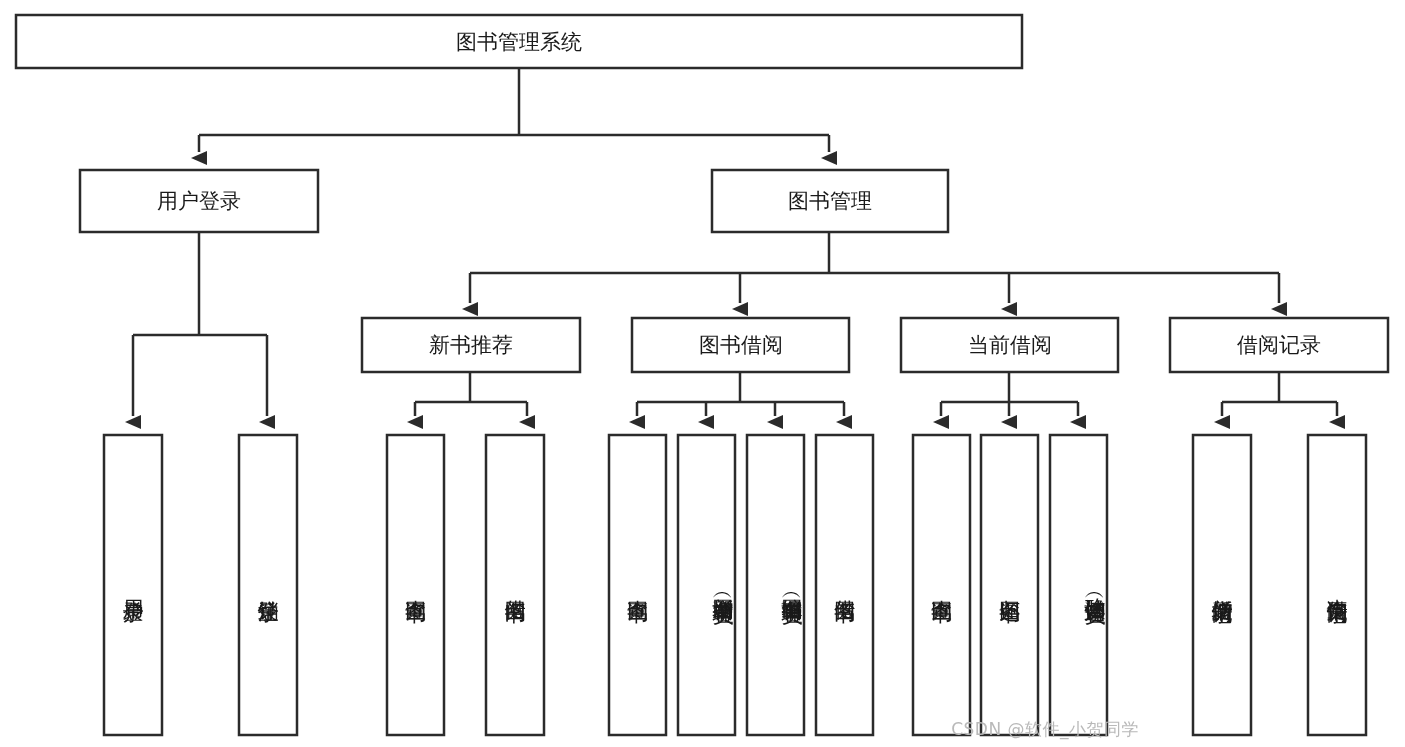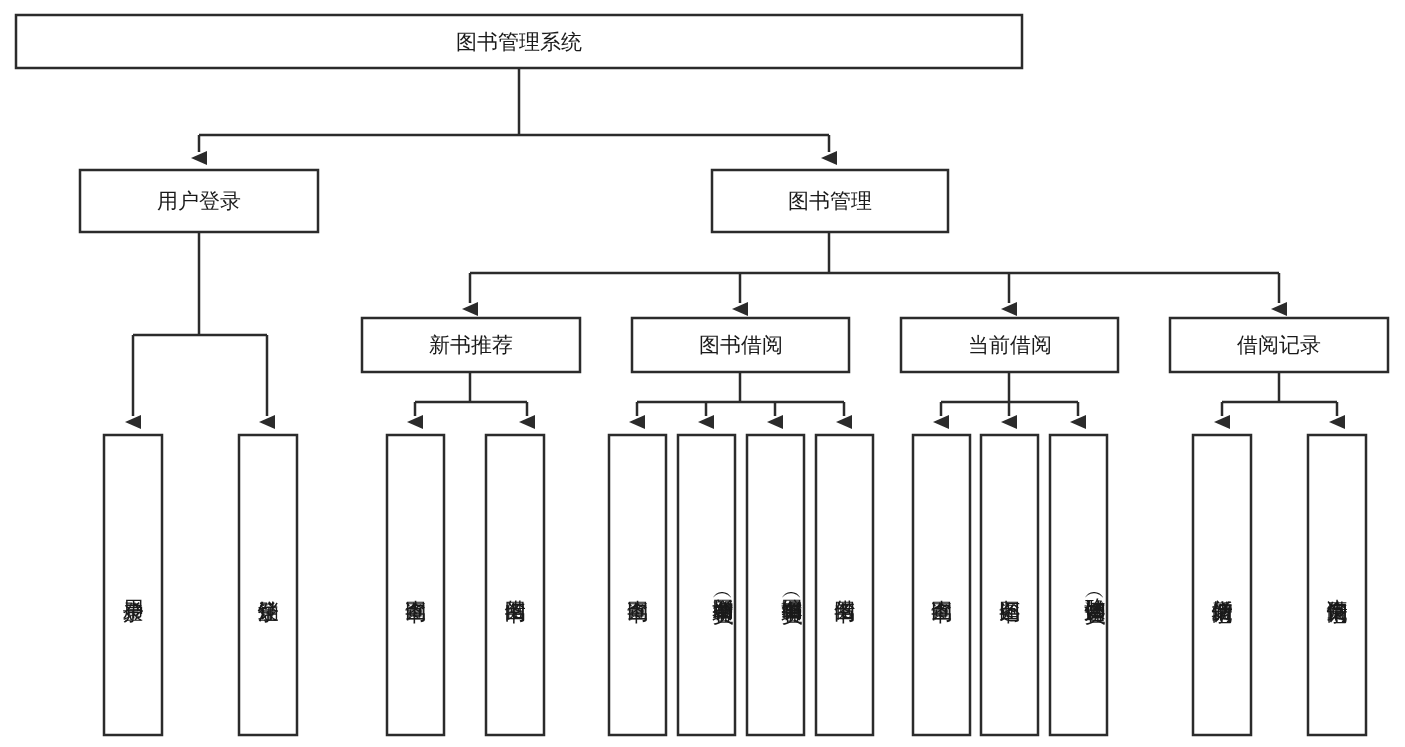--- a/index.html
+++ b/index.html
@@ -230,14 +230,15 @@
   <div class="leaf-label" style="left:913px; top:435px; width:57px; height:300px; display:flex; align-items:center; justify-content:center;">查询图书</div>
 
   <div class="leaf-label" style="left:981px; top:435px; width:57px; height:300px; display:flex; align-items:center; justify-content:center;">归还图书</div>
 
   <div class="leaf-label" style="left:1050px; top:440px; width:57px; height:290px; display:flex; align-items:flex-start; justify-content:center;">确认归还（管理员）</div>
 
   <div class="leaf-label" style="left:1193px; top:435px; width:58px; height:300px; display:flex; align-items:center; justify-content:center;">新增借阅记录</div>
 
   <div class="leaf-label" style="left:1308px; top:435px; width:58px; height:300px; display:flex; align-items:center; justify-content:center;">查询借阅记录</div>
 
+  <div class="watermark">CSDN @软件_小贺同学</div>
 
 </div>
 
 </body></html>

